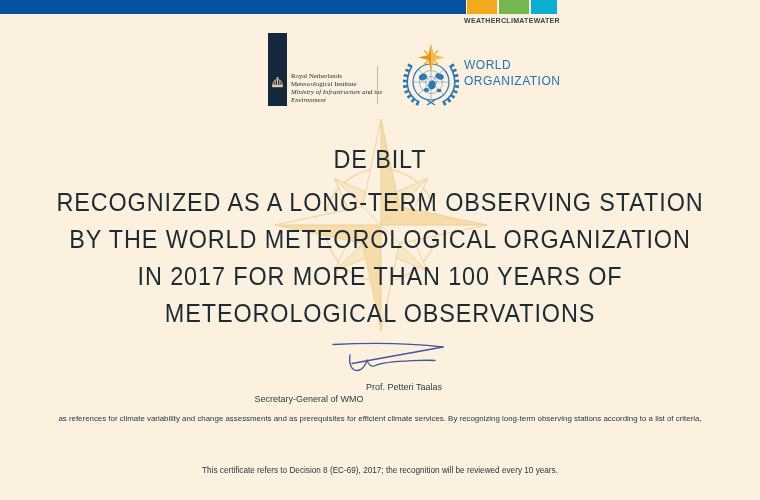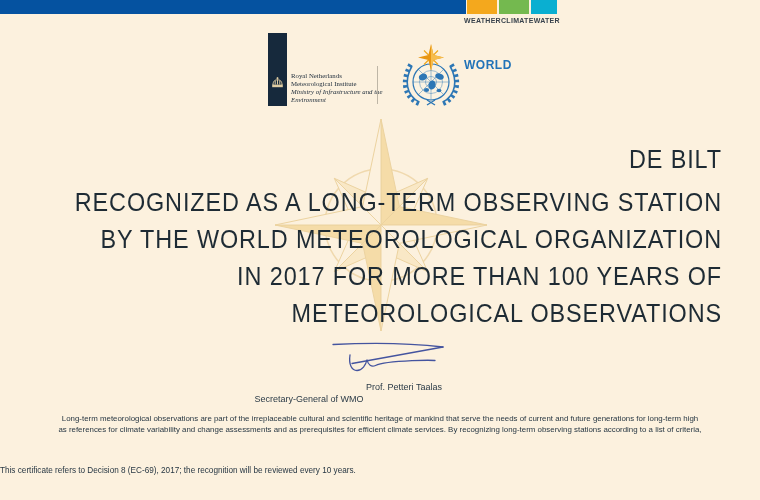--- a/index.html
+++ b/index.html
@@ -17,41 +17,41 @@
            font-size:7px;font-weight:bold;letter-spacing:.3px;color:#38424c;}
 
   
   .knmi-bar{left:268px;top:33px;width:19px;height:73px;background:#16293c;}
   .knmi-text{left:291px;top:72px;font-family:"Liberation Serif",serif;
              font-size:6.8px;line-height:7.9px;color:#22303e;}
   .knmi-text .it{font-style:italic;}
   .divider{left:377px;top:66px;width:1px;height:38px;background:#beb6a6;}
 
   
-  .wmo-name{left:464px;top:58px;font-size:12px;line-height:15.5px;font-weight:bold;
+  .wmo-name{left:464px;top:58px;font-size:12px;line-height:15.5px;font-weight:normal;
             letter-spacing:.5px;color:#2273b8;}
 
   
   .star{left:272px;top:115px;z-index:0;}
 
   
-  .title-block{left:0;top:141px;width:760px;text-align:right;z-index:1;
+  .title-block{left:0;top:141px;width:760px;text-align:center;z-index:1;
                color:#1e2b34;font-size:26px;line-height:37px;letter-spacing:1px;}
   .title-block .tline{transform:scaleX(.9);transform-origin:50% 50%;white-space:nowrap;}
   .station-line{margin-bottom:6px;}
 
   
   .sig-svg{left:300px;top:338px;z-index:1;}
   .sig-name{left:0;top:382px;width:760px;text-align:center;font-size:9px;color:#2b3b47;margin-left:24px;}
   .sig-title{left:0;top:394px;width:618px;text-align:center;font-size:9px;color:#2b3b47;}
 
   
   .body-text{left:0;top:413px;width:760px;text-align:center;font-size:7.9px;
              line-height:11px;color:#273743;}
-  .decision{left:0;top:466px;width:760px;text-align:left;font-size:8.2px;color:#273743;}
+  .decision{left:0;top:466px;width:760px;text-align:center;font-size:8.2px;color:#273743;}
 </style>
 </head>
 <body>
 
 <div class="abs bar bar-blue"></div>
 <div class="abs bar bar-orange"></div>
 <div class="abs bar bar-green"></div>
 <div class="abs bar bar-cyan"></div>
 <div class="abs tagline">
   <span>WEATHER</span>
@@ -103,20 +103,21 @@
 
   <g>
     <path d="M22,7.5 L36,21.5 M36,7.5 L22,21.5" stroke="#f0a81e" stroke-width="1.2"></path>
     <polygon points="29,1 31.6,12 42,14.5 31.6,17 29,28 26.4,17 16,14.5 26.4,12" fill="#e89612"></polygon>
     <polygon points="29,1 31.6,12 42,14.5 31.6,17 29,28" fill="#f6bd4e"></polygon>
   </g>
 </svg>
 
 <div class="abs wmo-name">
   <div>WORLD</div>
+  <div>ORGANIZATION</div>
 </div>
 
 <svg class="abs star" width="218" height="220" viewBox="-109 -110 218 220">
   <circle cx="0" cy="0" r="56" fill="none" stroke="#f0d9ae" stroke-width="1.5"></circle>
   <g stroke="#ecd3a0" stroke-width="1">
 
     <polygon points="46.7,-46.7 0,-26 0,0" fill="#f9e8c6"></polygon>
     <polygon points="46.7,-46.7 26,0 0,0" fill="#fcf1de"></polygon>
     <polygon points="-46.7,-46.7 0,-26 0,0" fill="#f9e8c6"></polygon>
     <polygon points="-46.7,-46.7 -26,0 0,0" fill="#fcf1de"></polygon>
@@ -148,16 +149,15 @@
   <g stroke="#44549f" stroke-width="1.3" fill="none" stroke-linecap="round">
     <path d="M33,6.5 C75,4.2 118,6 143,9"></path>
     <path d="M143,9 L52,25.5"></path>
     <path d="M50,17 C48.5,27 52,32.5 57,32.5 C62,32.5 66,27 67,21.5 C68,27 71.5,29.5 75.5,27.5 C81,24.8 95,23.5 112,22.7 C121,22.3 129,22 135,22.5"></path>
   </g>
 </svg>
 <div class="abs sig-name">Prof. Petteri Taalas</div>
 <div class="abs sig-title">Secretary-General of WMO</div>
 
 <div class="abs body-text">
-  <div>Long-term meteorological observations are part of the irreplaceable cultural and scientific heritage of mankind that serve the needs of current and future generations for long-term high</div>
   <div>as references for climate variability and change assessments and as prerequisites for efficient climate services. By recognizing long-term observing stations according to a list of criteria,</div>
 </div>
 <div class="abs decision">This certificate refers to Decision 8 (EC-69), 2017; the recognition will be reviewed every 10 years.</div>
 
 </body></html>

